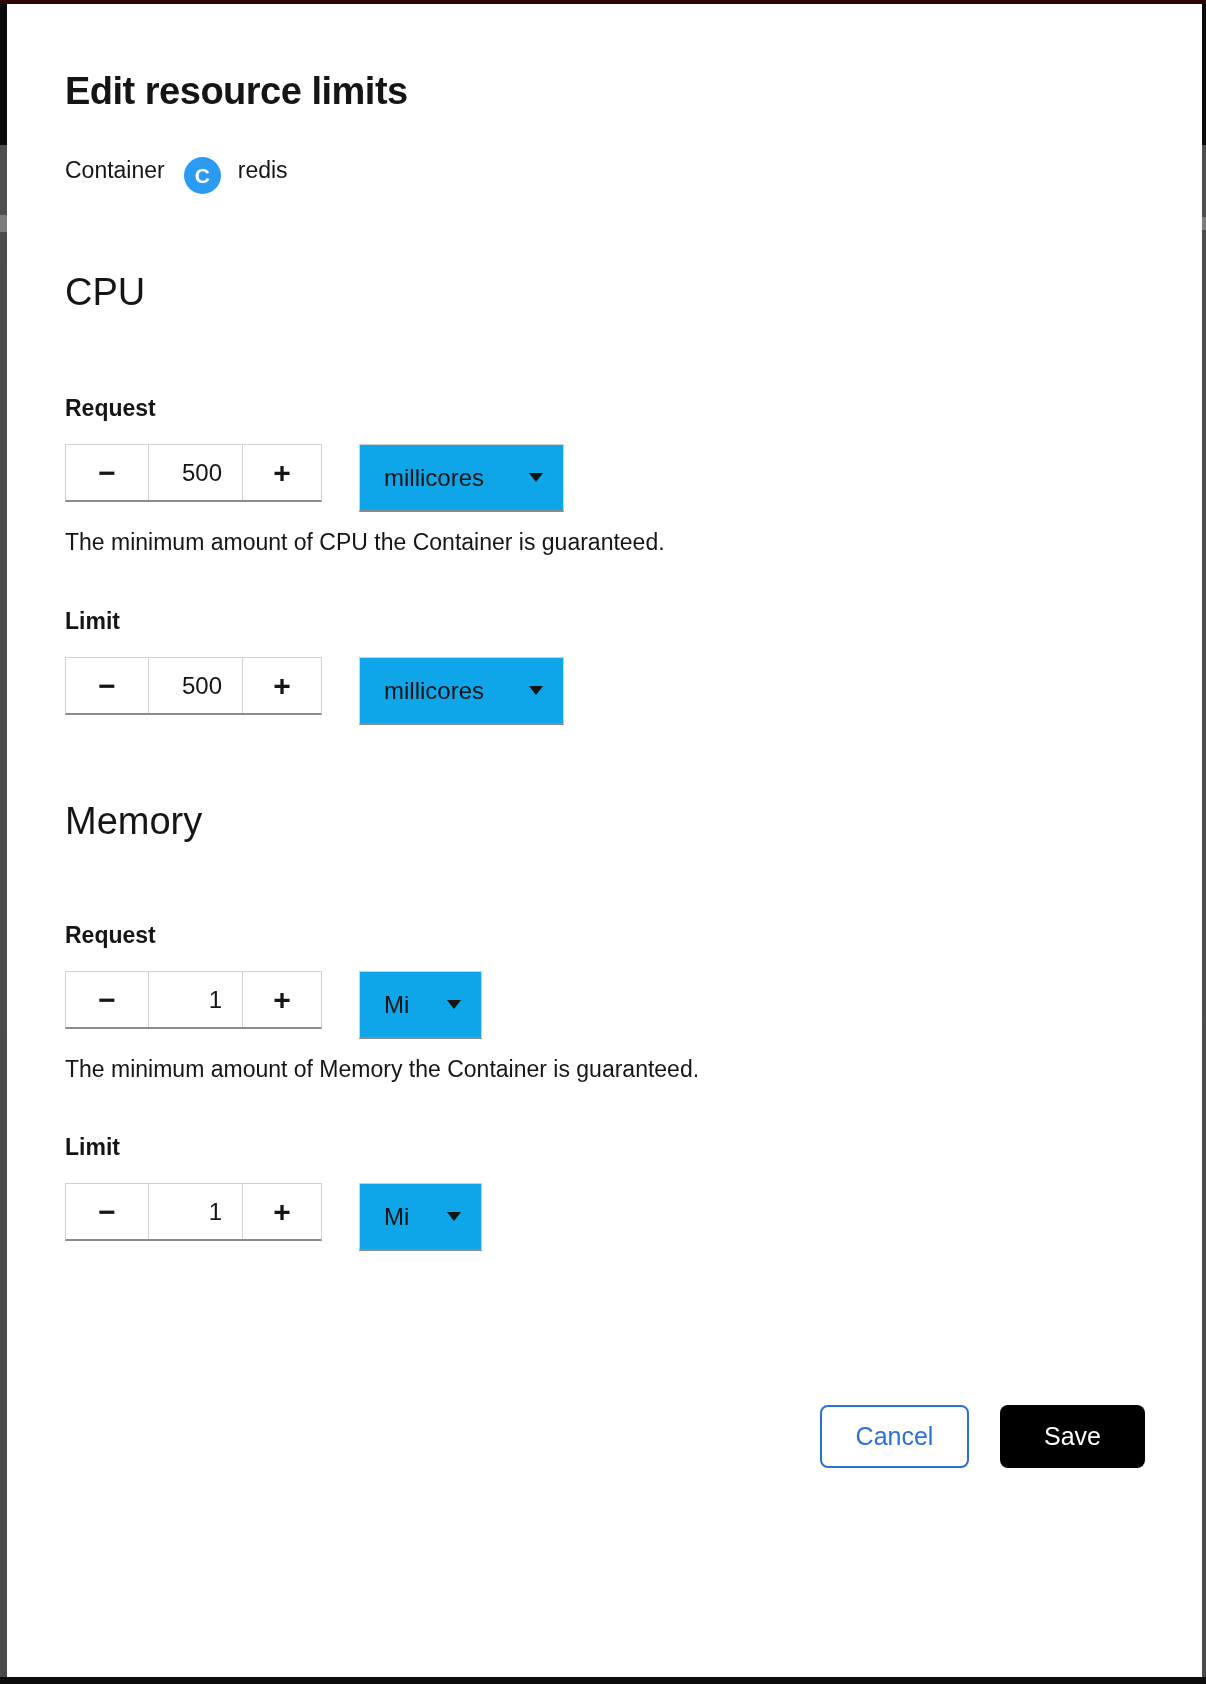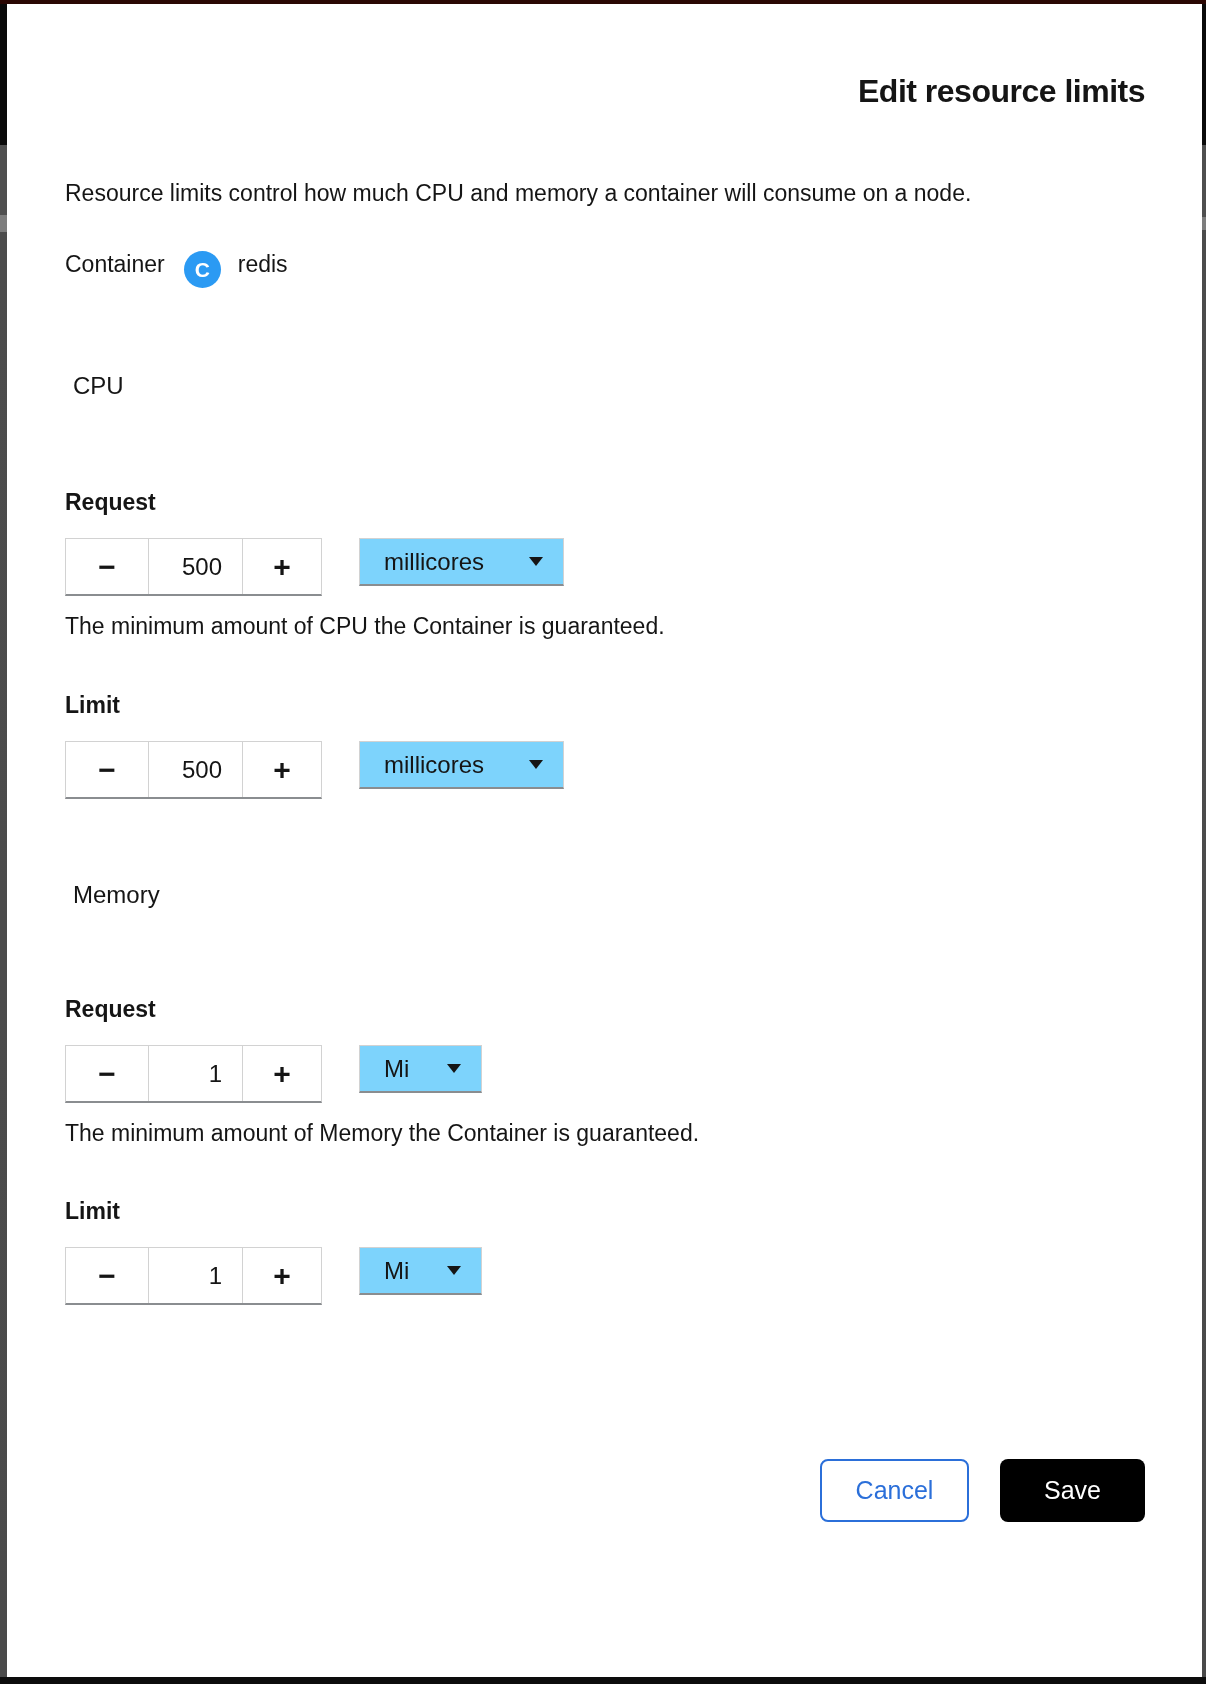--- a/index.html
+++ b/index.html
@@ -16,31 +16,31 @@
     background:linear-gradient(to bottom,#0a0a0a 0,#0a0a0a 145px,#4f4f4f 145px,#4f4f4f 215px,#7d7d7d 215px,#7d7d7d 232px,#4c4c4c 232px,#4a4a4a 100%);}
   .edge-right{position:absolute;right:0;top:0;width:4px;height:100%;z-index:1;
     background:linear-gradient(to bottom,#0a0a0a 0,#0a0a0a 145px,#4f4f4f 145px,#4f4f4f 217px,#7d7d7d 217px,#7d7d7d 230px,#4c4c4c 230px,#4a4a4a 100%);}
   .edge-top{position:absolute;left:0;top:0;width:100%;height:4px;background:#2a0703;z-index:3;}
   .edge-bottom{position:absolute;left:0;bottom:0;width:100%;height:7px;background:#0c0c0c;z-index:3;}
 
   
   .modal{position:absolute;left:7px;top:4px;right:4px;bottom:7px;background:#ffffff;z-index:2;
     padding:64px 57px 0 58px;box-sizing:border-box;}
 
-  .modal-title{font-size:32px;line-height:46px;font-weight:700;margin:0;letter-spacing:-0.5px;text-align:right;}
+  .modal-title{font-size:38px;line-height:46px;font-weight:700;margin:0;letter-spacing:-0.5px;}
   .modal-desc{font-size:23px;line-height:30px;margin:64px 0 0 0;}
 
   .container-row{display:flex;margin-top:43px;height:40px;}
   .container-label{font-size:23px;}
   .badge{width:37px;height:37px;border-radius:50%;background:#2b9af3;color:#fff;
     display:flex;align-items:center;justify-content:center;
     font-size:21px;font-weight:600;margin:0 17px 0 19px;flex:0 0 auto;}
   .container-name{font-size:23px;}
 
-  .section-heading{font-size:24px;line-height:36px;font-weight:400;margin:8px;}
+  .section-heading{font-size:38px;line-height:36px;font-weight:400;margin:0;}
   .h-cpu{margin-top:77px;}
   .h-memory{margin-top:78px;}
 
   .field-label{font-size:23px;line-height:27px;font-weight:700;}
   .ml-req1{margin-top:85px;}
   .ml-lim1{margin-top:51px;}
   .ml-req2{margin-top:83px;}
   .ml-lim2{margin-top:50px;}
 
   .control-row{display:flex;align-items:flex-start;margin-top:22px;}
@@ -49,22 +49,22 @@
     border:1px solid #d2d2d2;border-bottom:2px solid #8a8d90;}
   .step-btn{display:flex;align-items:center;justify-content:center;
     background:#fff;border:none;cursor:pointer;padding:0;
     font-family:"Liberation Sans",sans-serif;font-size:30px;font-weight:700;color:#151515;line-height:1;}
   .btn-minus{width:82px;}
   .btn-plus{width:79px;border-left:1px solid #d2d2d2;}
   .step-value{width:94px;border:none;border-left:1px solid #d2d2d2;box-sizing:border-box;
     font-family:"Liberation Sans",sans-serif;font-size:24px;color:#151515;
     text-align:right;padding:0 20px 0 6px;outline:none;}
 
-  .unit-select{display:flex;align-items:center;height:48px;box-sizing:border-box;
-    margin-left:37px;background:#7dd3fc;cursor:pointer;
+  .unit-select{display:flex;align-items:center;height:68px;box-sizing:border-box;
+    margin-left:37px;background:#0ea5e9;cursor:pointer;
     border:1px solid #d2d2d2;border-bottom:2px solid #8a8d90;
     padding:0 20px 0 24px;}
   .unit-lg{width:205px;}
   .unit-sm{width:123px;}
   .unit-text{font-size:24px;color:#151515;}
   .caret{margin-left:auto;width:0;height:0;
     border-left:7px solid transparent;border-right:7px solid transparent;
     border-top:9px solid #151515;}
 
   .helper{font-size:23px;line-height:30px;margin:15px 0 0 0;color:#151515;}
@@ -81,21 +81,20 @@
 <div class="screen">
   <div class="edge-left"></div>
   <div class="edge-right"></div>
   <div class="edge-top"></div>
   <div class="edge-bottom"></div>
 
   <div class="modal">
 
     <h1 class="modal-title">Edit resource limits</h1>
 
-    <p class="modal-desc">Resource limits control how much CPU and memory a container will consume on a node.</p>
 
     <div class="container-row">
       <span class="container-label">Container</span>
       <span class="badge">C</span>
       <span class="container-name">redis</span>
     </div>
 
     <h2 class="section-heading h-cpu">CPU</h2>
 
     <div class="field-label ml-req1">Request</div>

